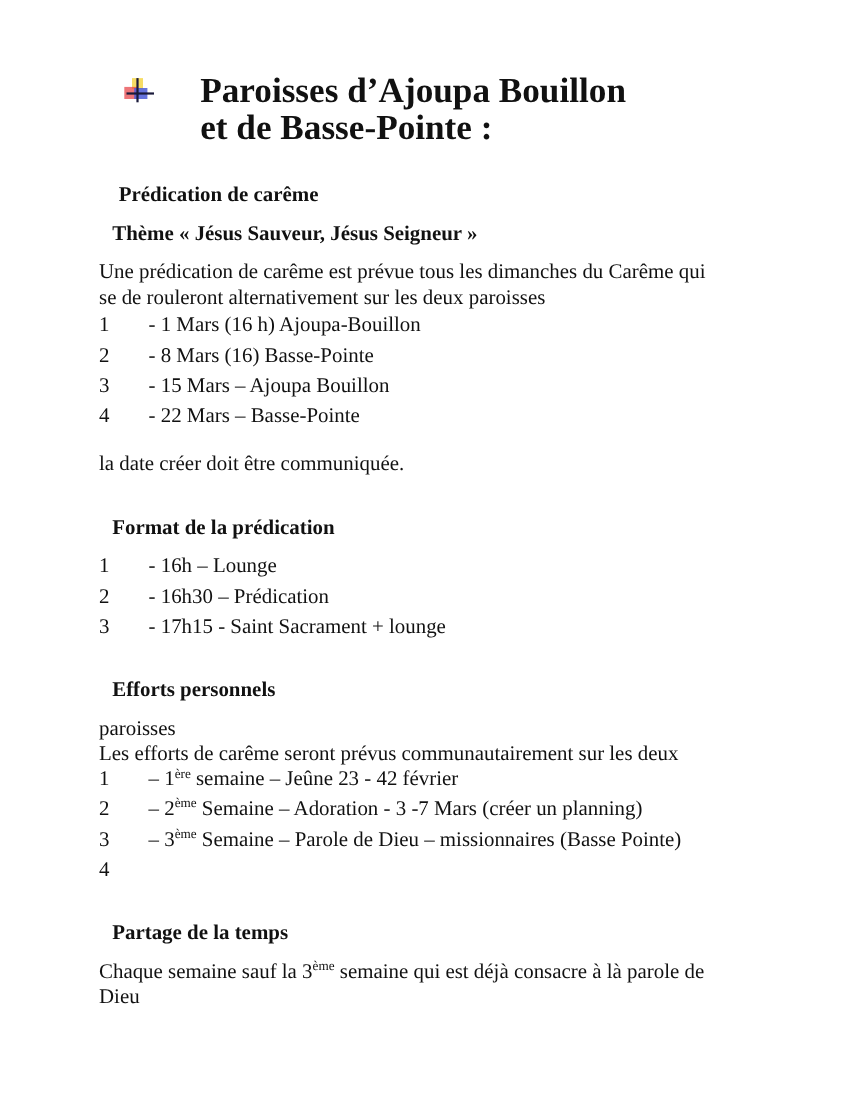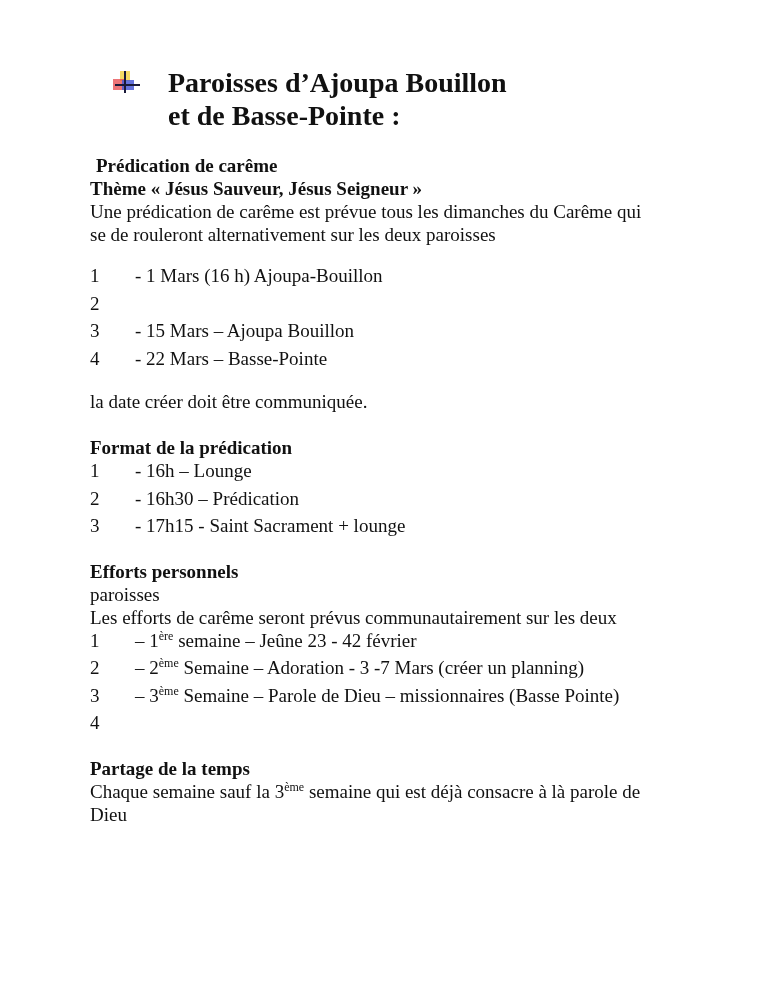--- a/index.html
+++ b/index.html
@@ -11,28 +11,28 @@
   .logo {
     position: absolute; left: 113px; top: 71px; width: 28px; height: 26px;
   }
   .logo .sq-yellow { position: absolute; left: 7px; top: 0; width: 10px; height: 10px; background: #f5d64a; opacity: .85; }
   .logo .sq-red { position: absolute; left: 0; top: 8px; width: 12px; height: 11px; background: #e8474c; opacity: .75; filter: blur(.4px); }
   .logo .sq-blue { position: absolute; left: 9px; top: 9px; width: 12px; height: 10px; background: #4a5bd8; opacity: .85; }
   .logo .vline { position: absolute; left: 11px; top: 0; width: 2px; height: 22px; background: #1a1a3a; }
   .logo .hline { position: absolute; left: 2px; top: 13px; width: 25px; height: 2px; background: #1a1a3a; }
 
   .title {
-    position: absolute; left: 168px; top: 66px;
-    font-size: 28px; font-weight: bold; line-height: 33px; margin: 0;
+    position: absolute; left: 182px; top: 66px;
+    font-size: 32px; font-weight: bold; line-height: 33px; margin: 0;
   }
   .content {
     position: absolute; left: 90px; top: 154px; width: 640px;
     font-size: 19px; line-height: 23px;
   }
-  .h { font-weight: bold; margin: 0; }
+  .h { font-weight: bold; margin: 12px; }
   .h.indent { padding-left: 6px; }
   .p { margin: 0; }
   .list { margin: 0; padding: 0; list-style: none; }
   .list li { display: flex; height: 27.5px; align-items: flex-start; }
   .list li .num { width: 45px; flex: none; }
   .gap { height: 24px; }
   sup { font-size: 12px; line-height: 0; vertical-align: 7px; text-align: center; }
 </style>
 </head>
 <body>
@@ -48,28 +48,29 @@
 <h1 class="title">
   <span>Paroisses d’Ajoupa  Bouillon</span><br>
   <span>et de Basse-Pointe :</span>
 </h1>
 
 <div class="content">
 
   <p class="h indent">Prédication de carême</p>
   <p class="h">Thème « Jésus Sauveur, Jésus Seigneur »</p>
   <p class="p">Une prédication de carême est prévue tous les dimanches du Carême qui</p>
-  <p class="p" style="margin-bottom:18px">se de rouleront alternativement sur les deux paroisses</p>
+  <p class="p" style="margin-bottom:2px">se de rouleront alternativement sur les deux paroisses</p>
   <ul class="list">
     <li>
         <span class="num">1</span>
         <span>- 1 Mars (16 h) Ajoupa-Bouillon</span>
       </li>
     <li>
         <span class="num">2</span>
+        <span>- 8 Mars (16) Basse-Pointe</span>
       </li>
     <li>
         <span class="num">3</span>
         <span>- 15 Mars – Ajoupa Bouillon</span>
       </li>
     <li>
         <span class="num">4</span>
         <span>- 22 Mars – Basse-Pointe</span>
       </li>
   </ul>

